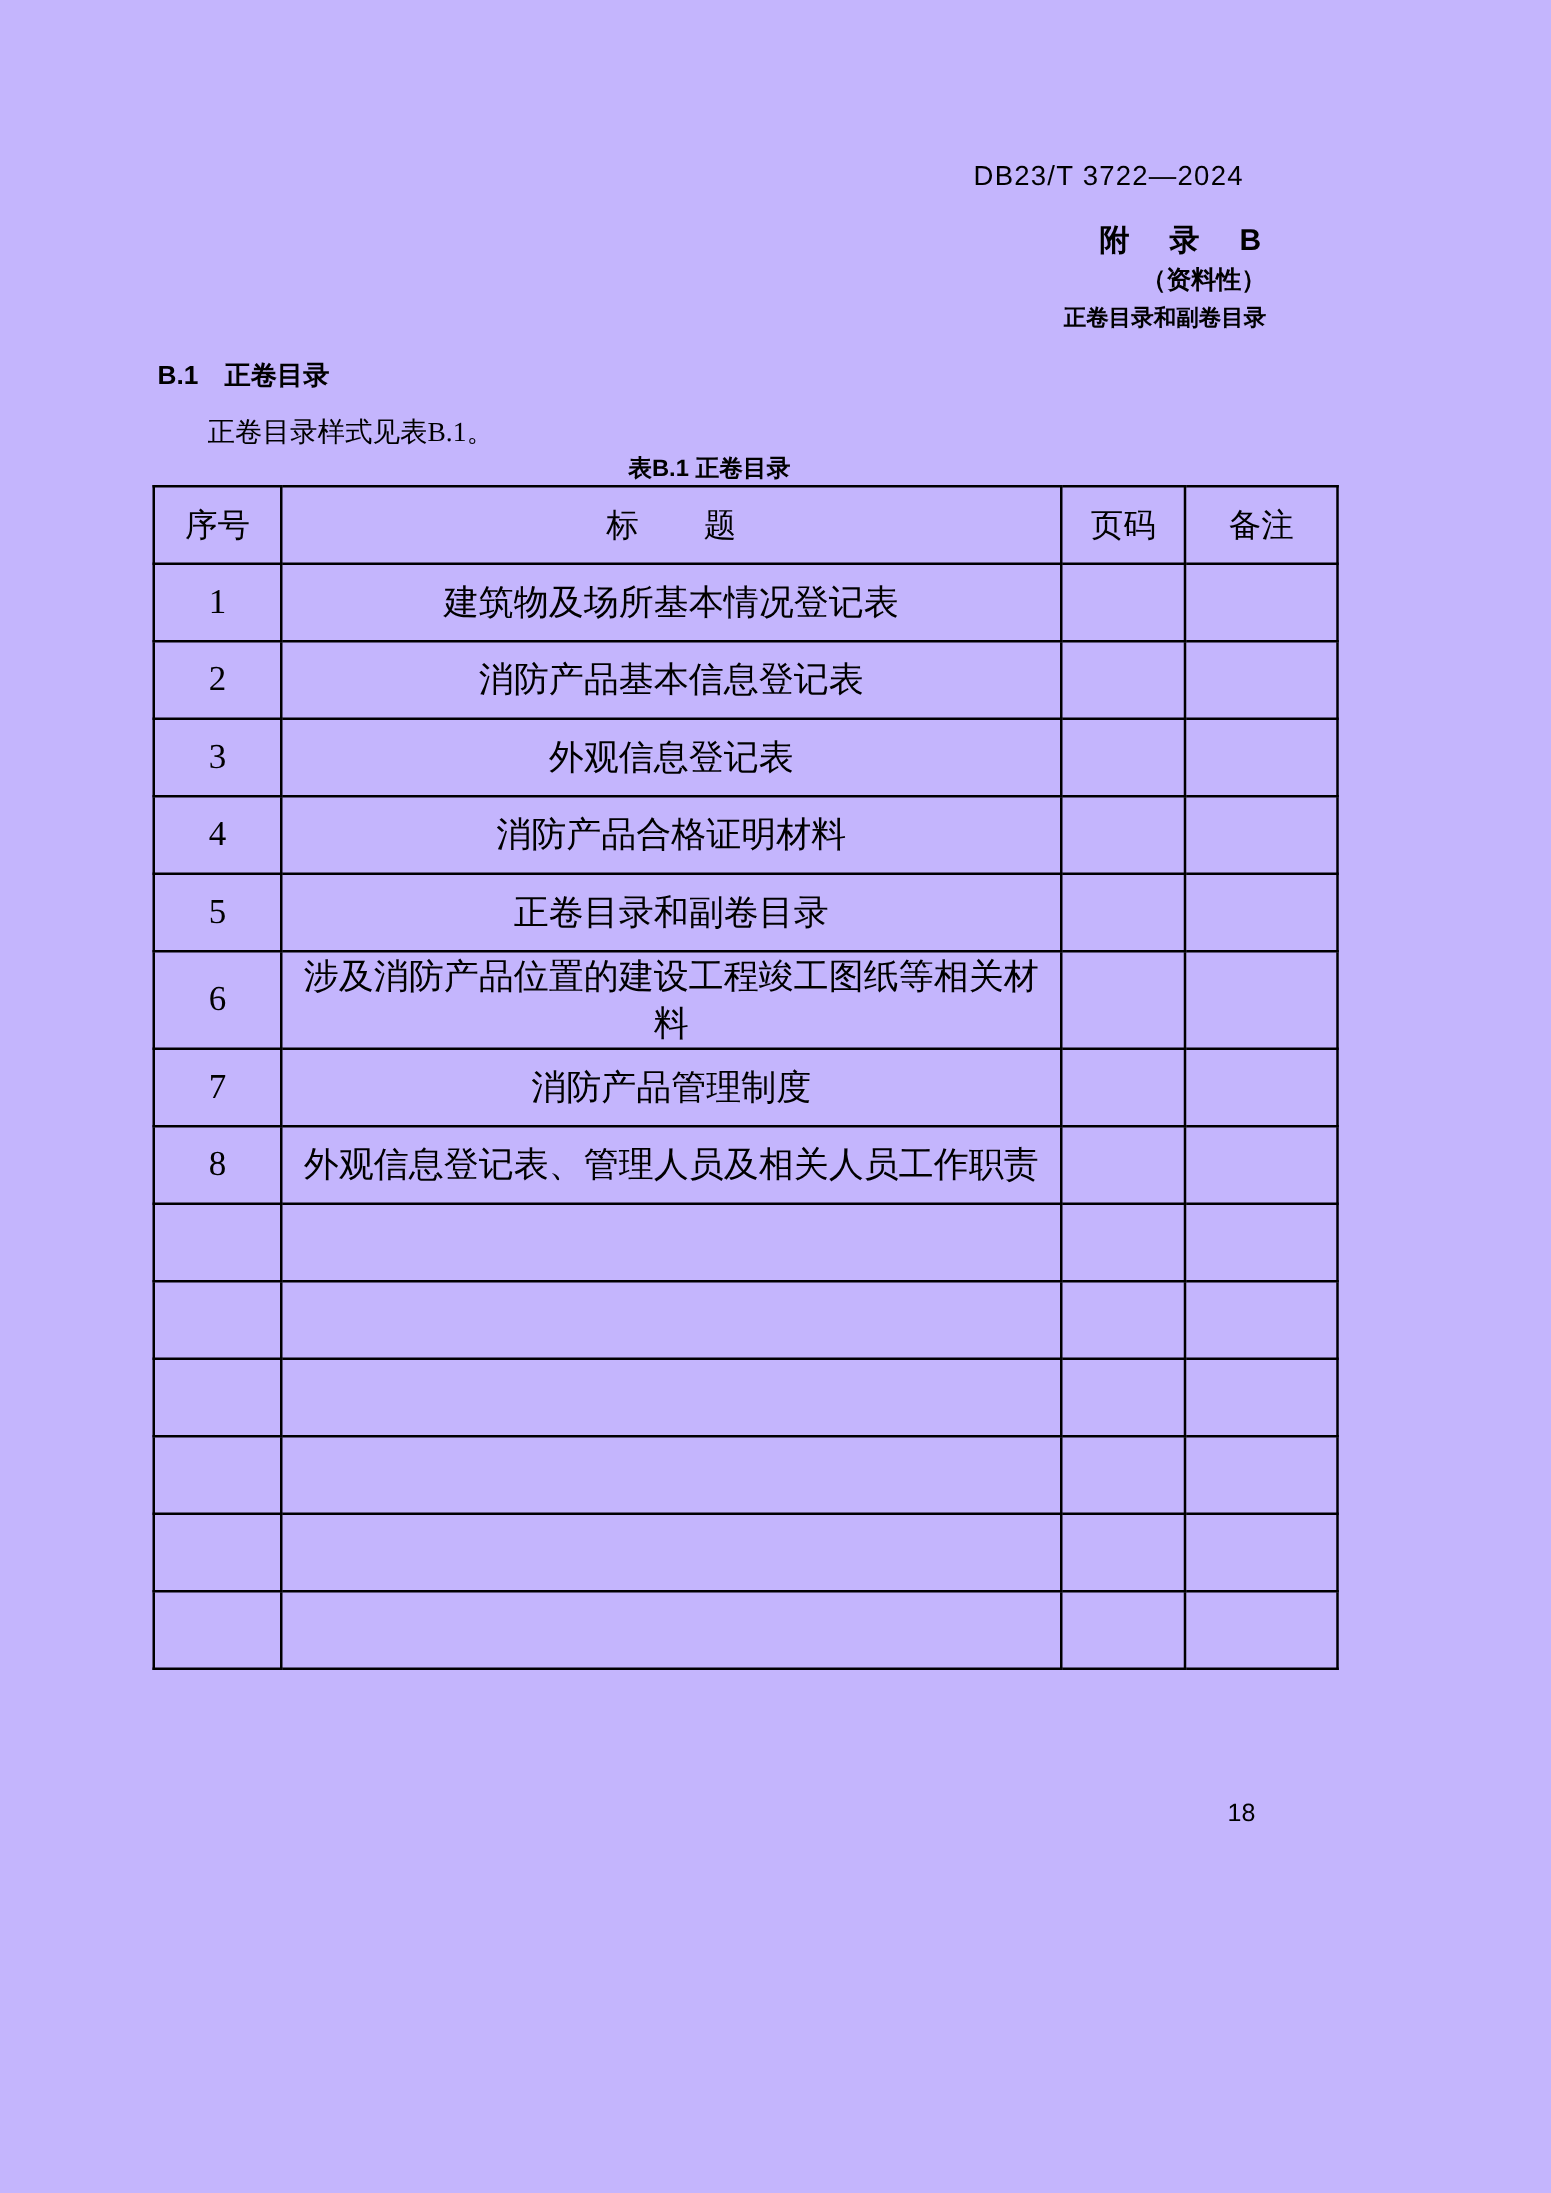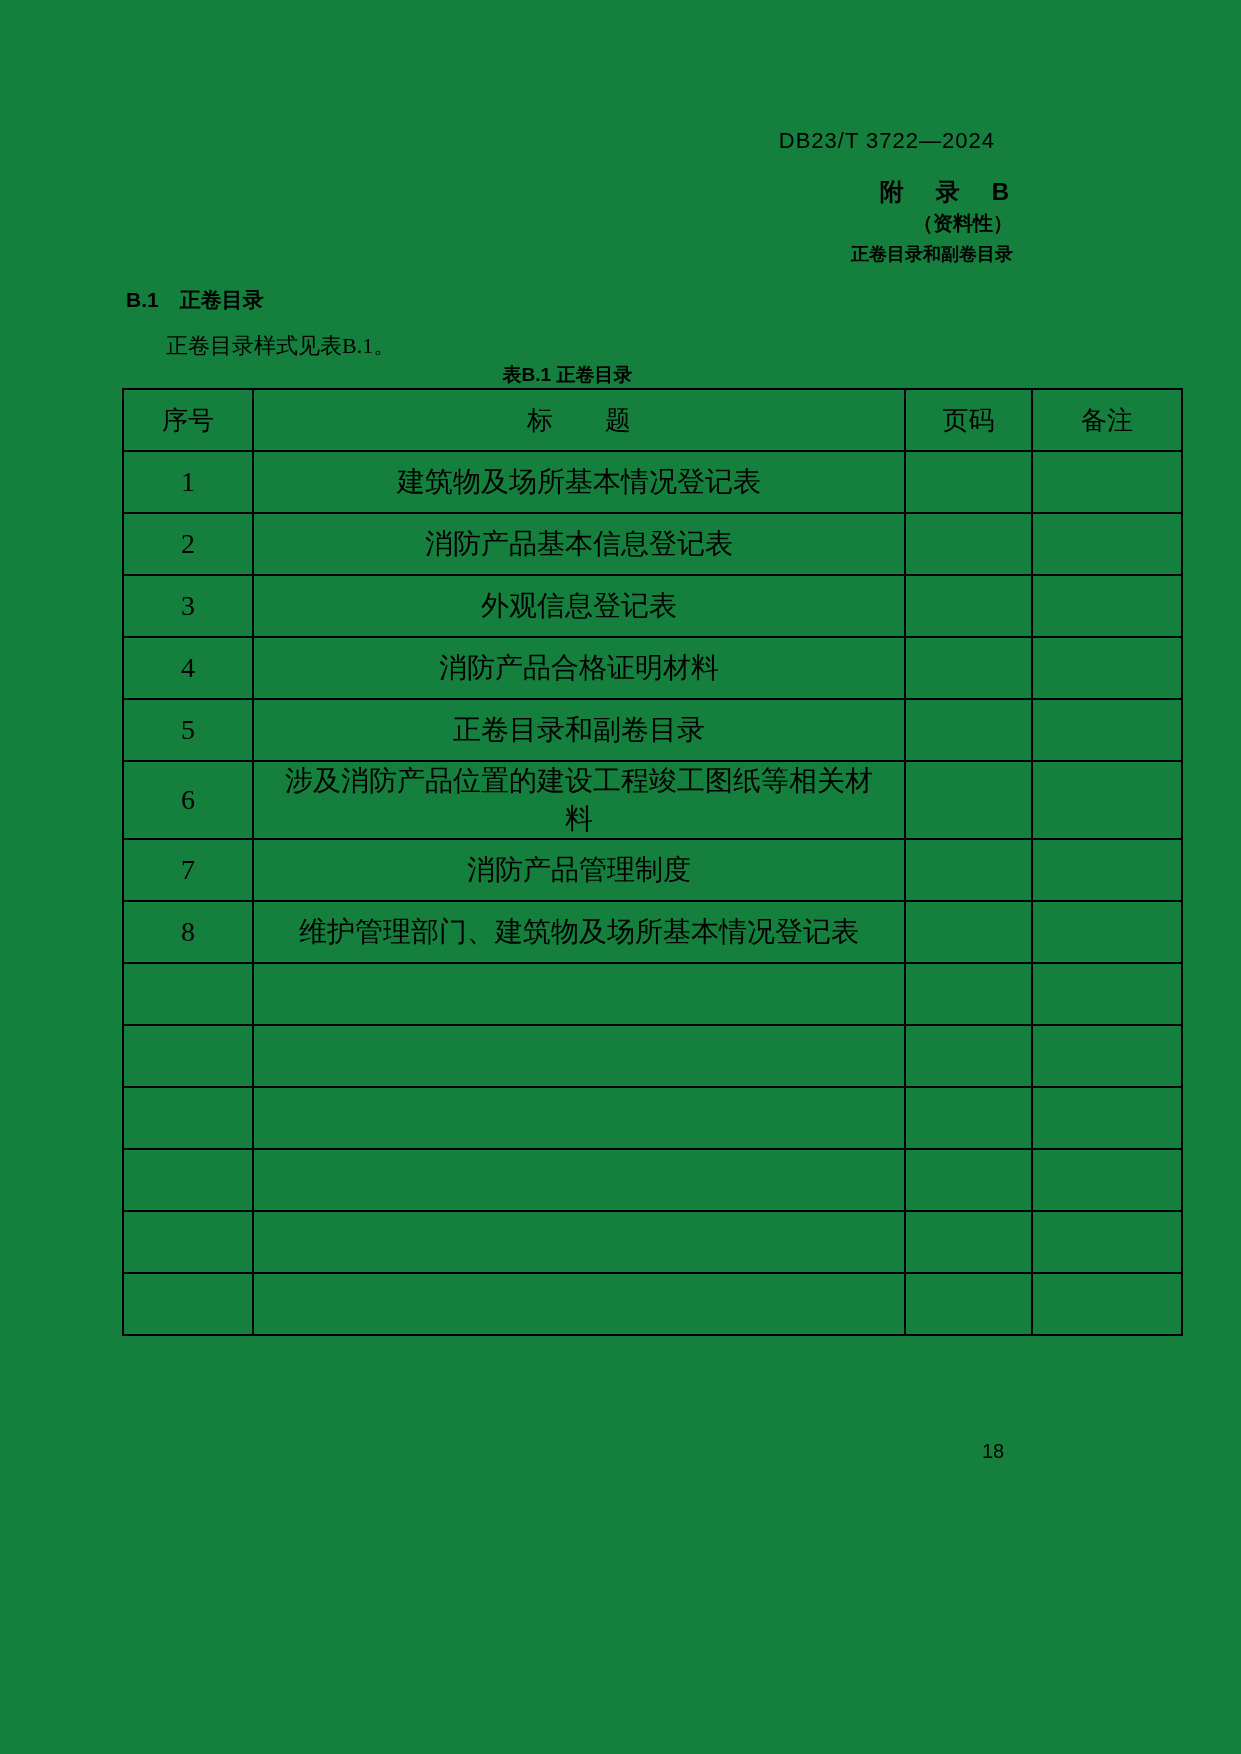--- a/index.html
+++ b/index.html
@@ -1,21 +1,21 @@
 <!DOCTYPE html>
 <html><head>
 <meta charset="utf-8">
 <style>
   html,body { margin:0; padding:0; background:#ffffff; }
   .page {
     position: relative;
     width: 1241px;
     height: 1754px;
     margin: 0 auto;
-    background: #15803d;
+    background: #c4b5fd;
     color: #000;
     font-family: "Liberation Serif", "DejaVu Serif", serif;
     overflow: hidden;
   }
   .content {
     position: absolute;
     left: 122px;
     top: 0;
     width: 891px;
   }
@@ -65,21 +65,21 @@
     top: 388px;
     left: 0;
     width: 891px;
     border-collapse: collapse;
     table-layout: fixed;
   }
   table.toc th, table.toc td {
     border: 2px solid #000;
     text-align: center;
     vertical-align: middle;
-    padding: 0 20px;
+    padding: 0 6px;
     overflow: hidden;
   }
   table.toc th {
     height: 60px;
     font-weight: normal;
     font-size: 26px;
   }
   table.toc td {
     height: 60px;
     font-size: 28px;
@@ -164,21 +164,21 @@
             <td class="col-note"></td>
           </tr>
           <tr>
             <td class="col-no">7</td>
             <td class="col-title">消防产品管理制度</td>
             <td class="col-page"></td>
             <td class="col-note"></td>
           </tr>
           <tr>
             <td class="col-no">8</td>
-            <td class="col-title">维护管理部门、建筑物及场所基本情况登记表</td>
+            <td class="col-title">外观信息登记表、管理人员及相关人员工作职责</td>
             <td class="col-page"></td>
             <td class="col-note"></td>
           </tr>
           <tr>
             <td class="col-no"></td>
             <td class="col-title"></td>
             <td class="col-page"></td>
             <td class="col-note"></td>
           </tr>
           <tr>

